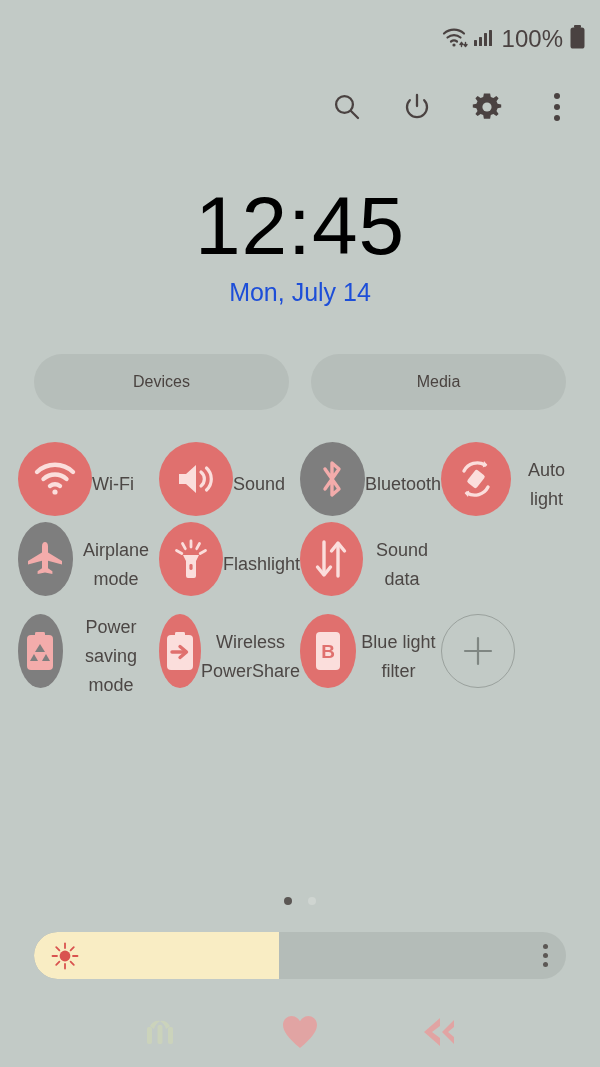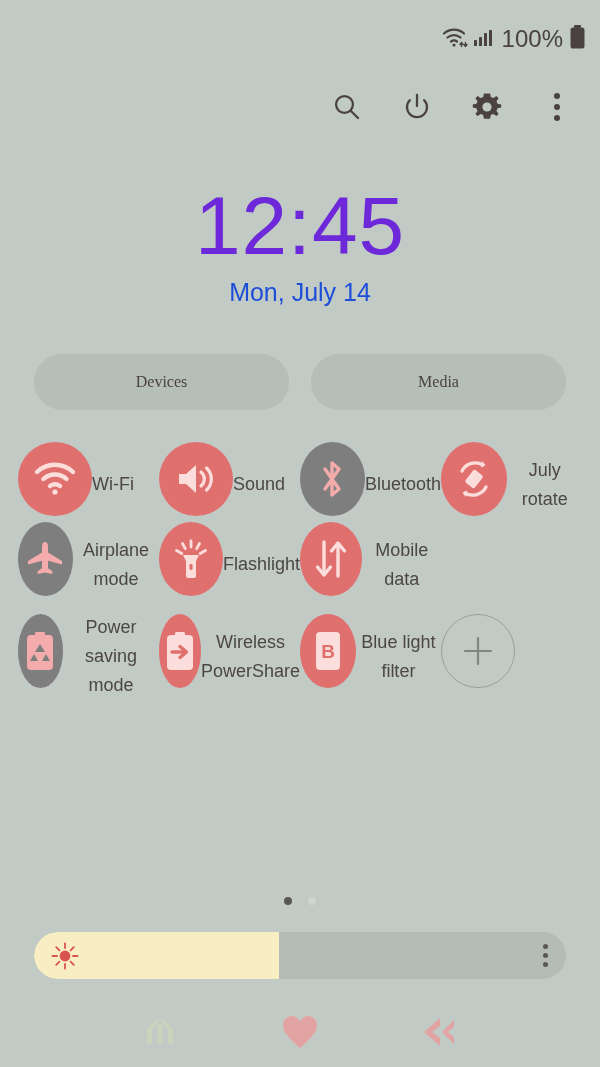--- a/index.html
+++ b/index.html
@@ -72,21 +72,21 @@
   
   .clock-block {
     position: absolute;
     top: 182px; left: 0; right: 0;
     text-align: center;
   }
   .clock-time {
     font-size: 82px;
     line-height: 88px;
     font-weight: 300;
-    color: #6d28d9;
+    color: #000000;
     letter-spacing: 1px;
   }
   .clock-date {
     margin-top: 8px;
     font-size: 25px;
     color: #1d4ed8;
     font-weight: 400;
   }
 
   
@@ -100,21 +100,20 @@
     flex: 1;
     height: 56px;
     border-radius: 28px;
     background: #b6beba;
     display: flex;
     align-items: center;
     justify-content: center;
     font-size: 16px;
     color: #4a4340;
     cursor: pointer;
-    font-family: Liberation Serif, serif;
   }
 
   
   .tiles {
     position: absolute;
     top: 442px; left: 18px; right: 18px;
   }
   .tile-row {
     display: flex;
     margin-bottom: 6px;
@@ -336,21 +335,21 @@
     <div class="tile">
       <div class="tile-circle on">
         <svg width="42" height="42" viewBox="0 0 42 42">
           <path d="M9 13 A15 15 0 0 1 30 7" stroke="#fbdedc" stroke-width="3.4" fill="none" stroke-linecap="round"></path>
           <path d="M33 29 A15 15 0 0 1 12 35" stroke="#fbdedc" stroke-width="3.4" fill="none" stroke-linecap="round"></path>
           <path d="M29 3 l3.4 4 -4.6 2.4" fill="#fbdedc"></path>
           <path d="M13 39 l-3.4 -4 4.6 -2.4" fill="#fbdedc"></path>
           <rect x="15" y="13" width="12" height="16" rx="2.4" fill="#fbdedc" transform="rotate(38 21 21)"></rect>
         </svg>
       </div>
-      <div class="tile-label">July rotate</div>
+      <div class="tile-label">Auto light</div>
     </div>
   </div>
 
   <div class="tile-row">
     <div class="tile">
       <div class="tile-circle off">
         <svg width="40" height="40" viewBox="0 0 40 40">
           <path d="M20 3 c1.9 0 3 1.8 3 4.2 v6.3 L37 22 v3.6 l-14 -3.8 v7.4 l4.4 3.1 v2.7 L20 33.4 l-7.4 1.6 v-2.7 L17 29.2 v-7.4 L3 25.6 V22 l14 -8.5 V7.2 C17 4.8 18.1 3 20 3z" fill="#f3acab"></path>
         </svg>
       </div>
@@ -374,21 +373,21 @@
 
     <div class="tile">
       <div class="tile-circle on">
         <svg width="40" height="42" viewBox="0 0 40 42">
           <path d="M13 4 v32" stroke="#fbdedc" stroke-width="3.4" stroke-linecap="round"></path>
           <path d="M6.5 29 L13 37 L19.5 29" stroke="#fbdedc" stroke-width="3.4" fill="none" stroke-linecap="round" stroke-linejoin="round"></path>
           <path d="M27 38 v-32" stroke="#fbdedc" stroke-width="3.4" stroke-linecap="round"></path>
           <path d="M20.5 13 L27 5 L33.5 13" stroke="#fbdedc" stroke-width="3.4" fill="none" stroke-linecap="round" stroke-linejoin="round"></path>
         </svg>
       </div>
-      <div class="tile-label">Mobile data</div>
+      <div class="tile-label">Sound data</div>
     </div>
 
   </div>
 
   <div class="tile-row">
     <div class="tile">
       <div class="tile-circle off">
         <svg width="34" height="42" viewBox="0 0 34 42">
           <rect x="12" y="2" width="10" height="4" rx="1.4" fill="#f3acab"></rect>
           <rect x="4" y="5" width="26" height="35" rx="4" fill="#f3acab"></rect>

